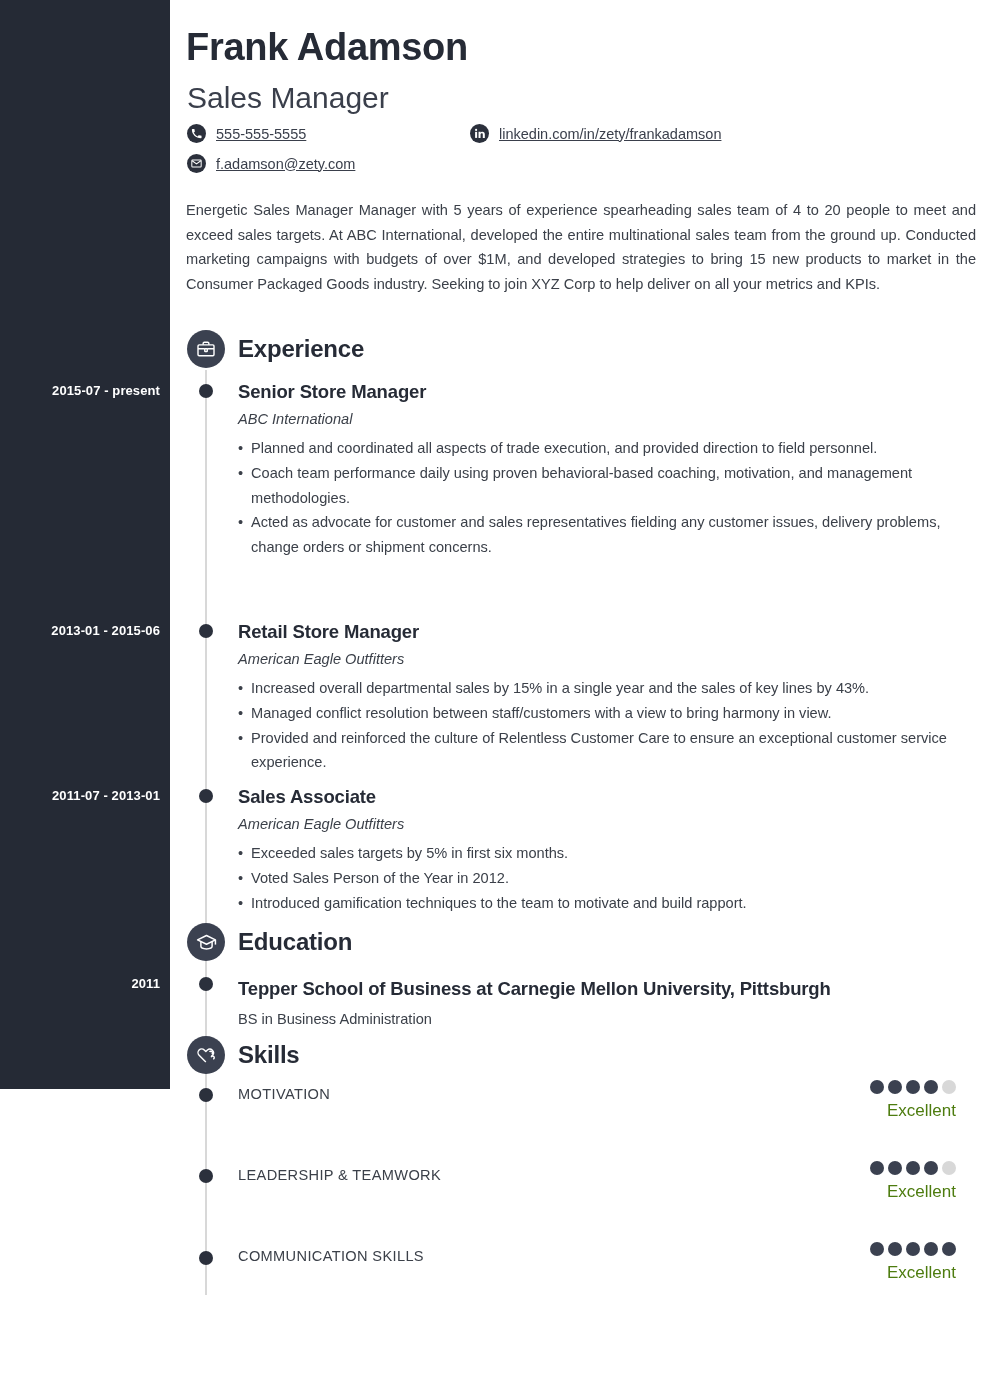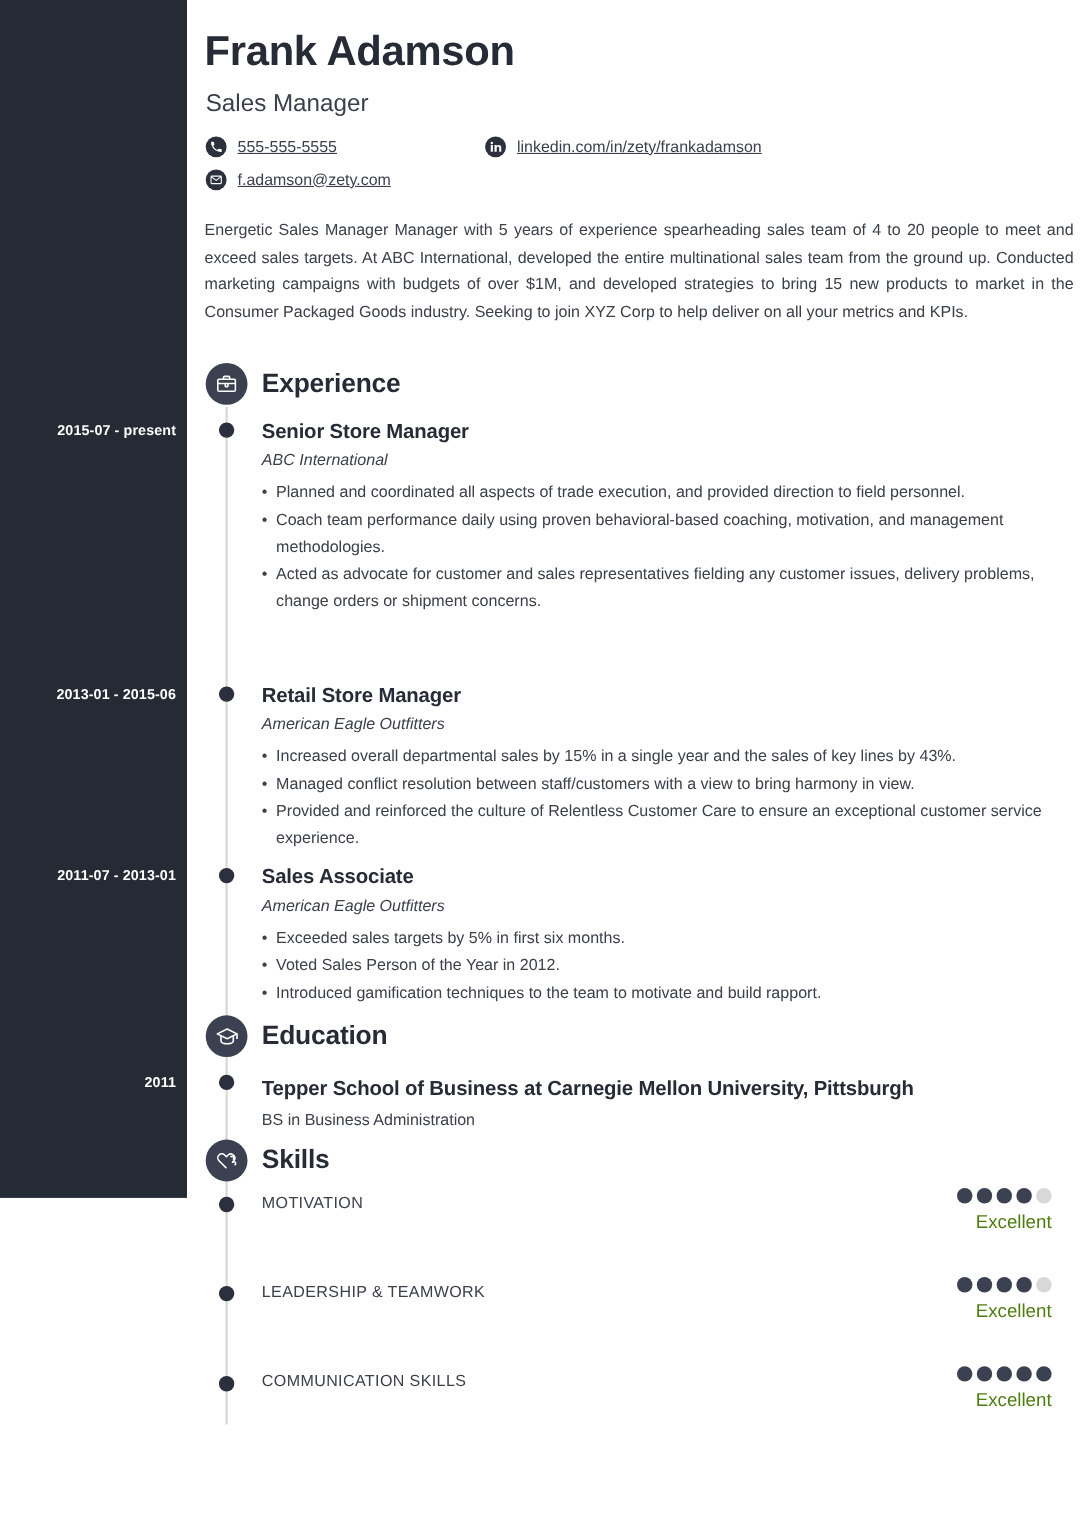--- a/index.html
+++ b/index.html
@@ -49,21 +49,21 @@
     position: absolute;
     left: 16px; top: 26px;
     font-size: 38px;
     font-weight: bold;
     letter-spacing: -0.3px;
     color: #262b36;
   }
   #jobtitle {
     position: absolute;
     left: 17px; top: 81px;
-    font-size: 22px;
+    font-size: 30px;
     font-weight: normal;
     color: #3a3f4b;
   }
 
   .contact {
     position: absolute;
     display: flex;
     align-items: center;
     font-size: 14.5px;
     color: #3a3f4b;
@@ -214,21 +214,21 @@
 
   <div class="contact" style="left:17px; top:124px;">
     <span class="cicon">
       <svg width="11" height="11" viewBox="0 0 24 24" fill="#ffffff">
         <path d="M6.6 10.8c1.6 3.2 4.4 6 7.6 7.6l2.5-2.5c.3-.3.8-.4 1.2-.3 1.2.4 2.6.6 4 .6.6 0 1.1.5 1.1 1.1V21c0 .6-.5 1.1-1.1 1.1C10.4 22.1 1.9 13.6 1.9 3.1 1.9 2.5 2.4 2 3 2h3.7c.6 0 1.1.5 1.1 1.1 0 1.4.2 2.8.6 4 .1.4 0 .9-.3 1.2l-2.5 2.5z"></path>
       </svg>
     </span>
     <span class="ctext">555-555-5555</span>
   </div>
 
-  <div class="contact" style="left:271px; top:124px;justify-content:flex-end;">
+  <div class="contact" style="left:300px; top:124px;justify-content:flex-end;">
     <span class="cicon">
       <svg width="11" height="11" viewBox="0 0 24 24" fill="#ffffff">
         <circle cx="4.6" cy="4.2" r="2.4"></circle>
         <rect x="2.4" y="8.4" width="4.4" height="13.2"></rect>
         <path d="M10.2 8.4h4.2v1.9c.7-1.2 2.1-2.2 4.1-2.2 3.3 0 5.1 2 5.1 5.9v7.6h-4.4v-6.9c0-1.9-.7-3-2.3-3-1.4 0-2.2 1-2.5 1.9-.1.3-.1.8-.1 1.2v6.8h-4.4V8.4z"></path>
       </svg>
     </span>
     <span class="ctext">linkedin.com/in/zety/frankadamson</span>
   </div>
 

